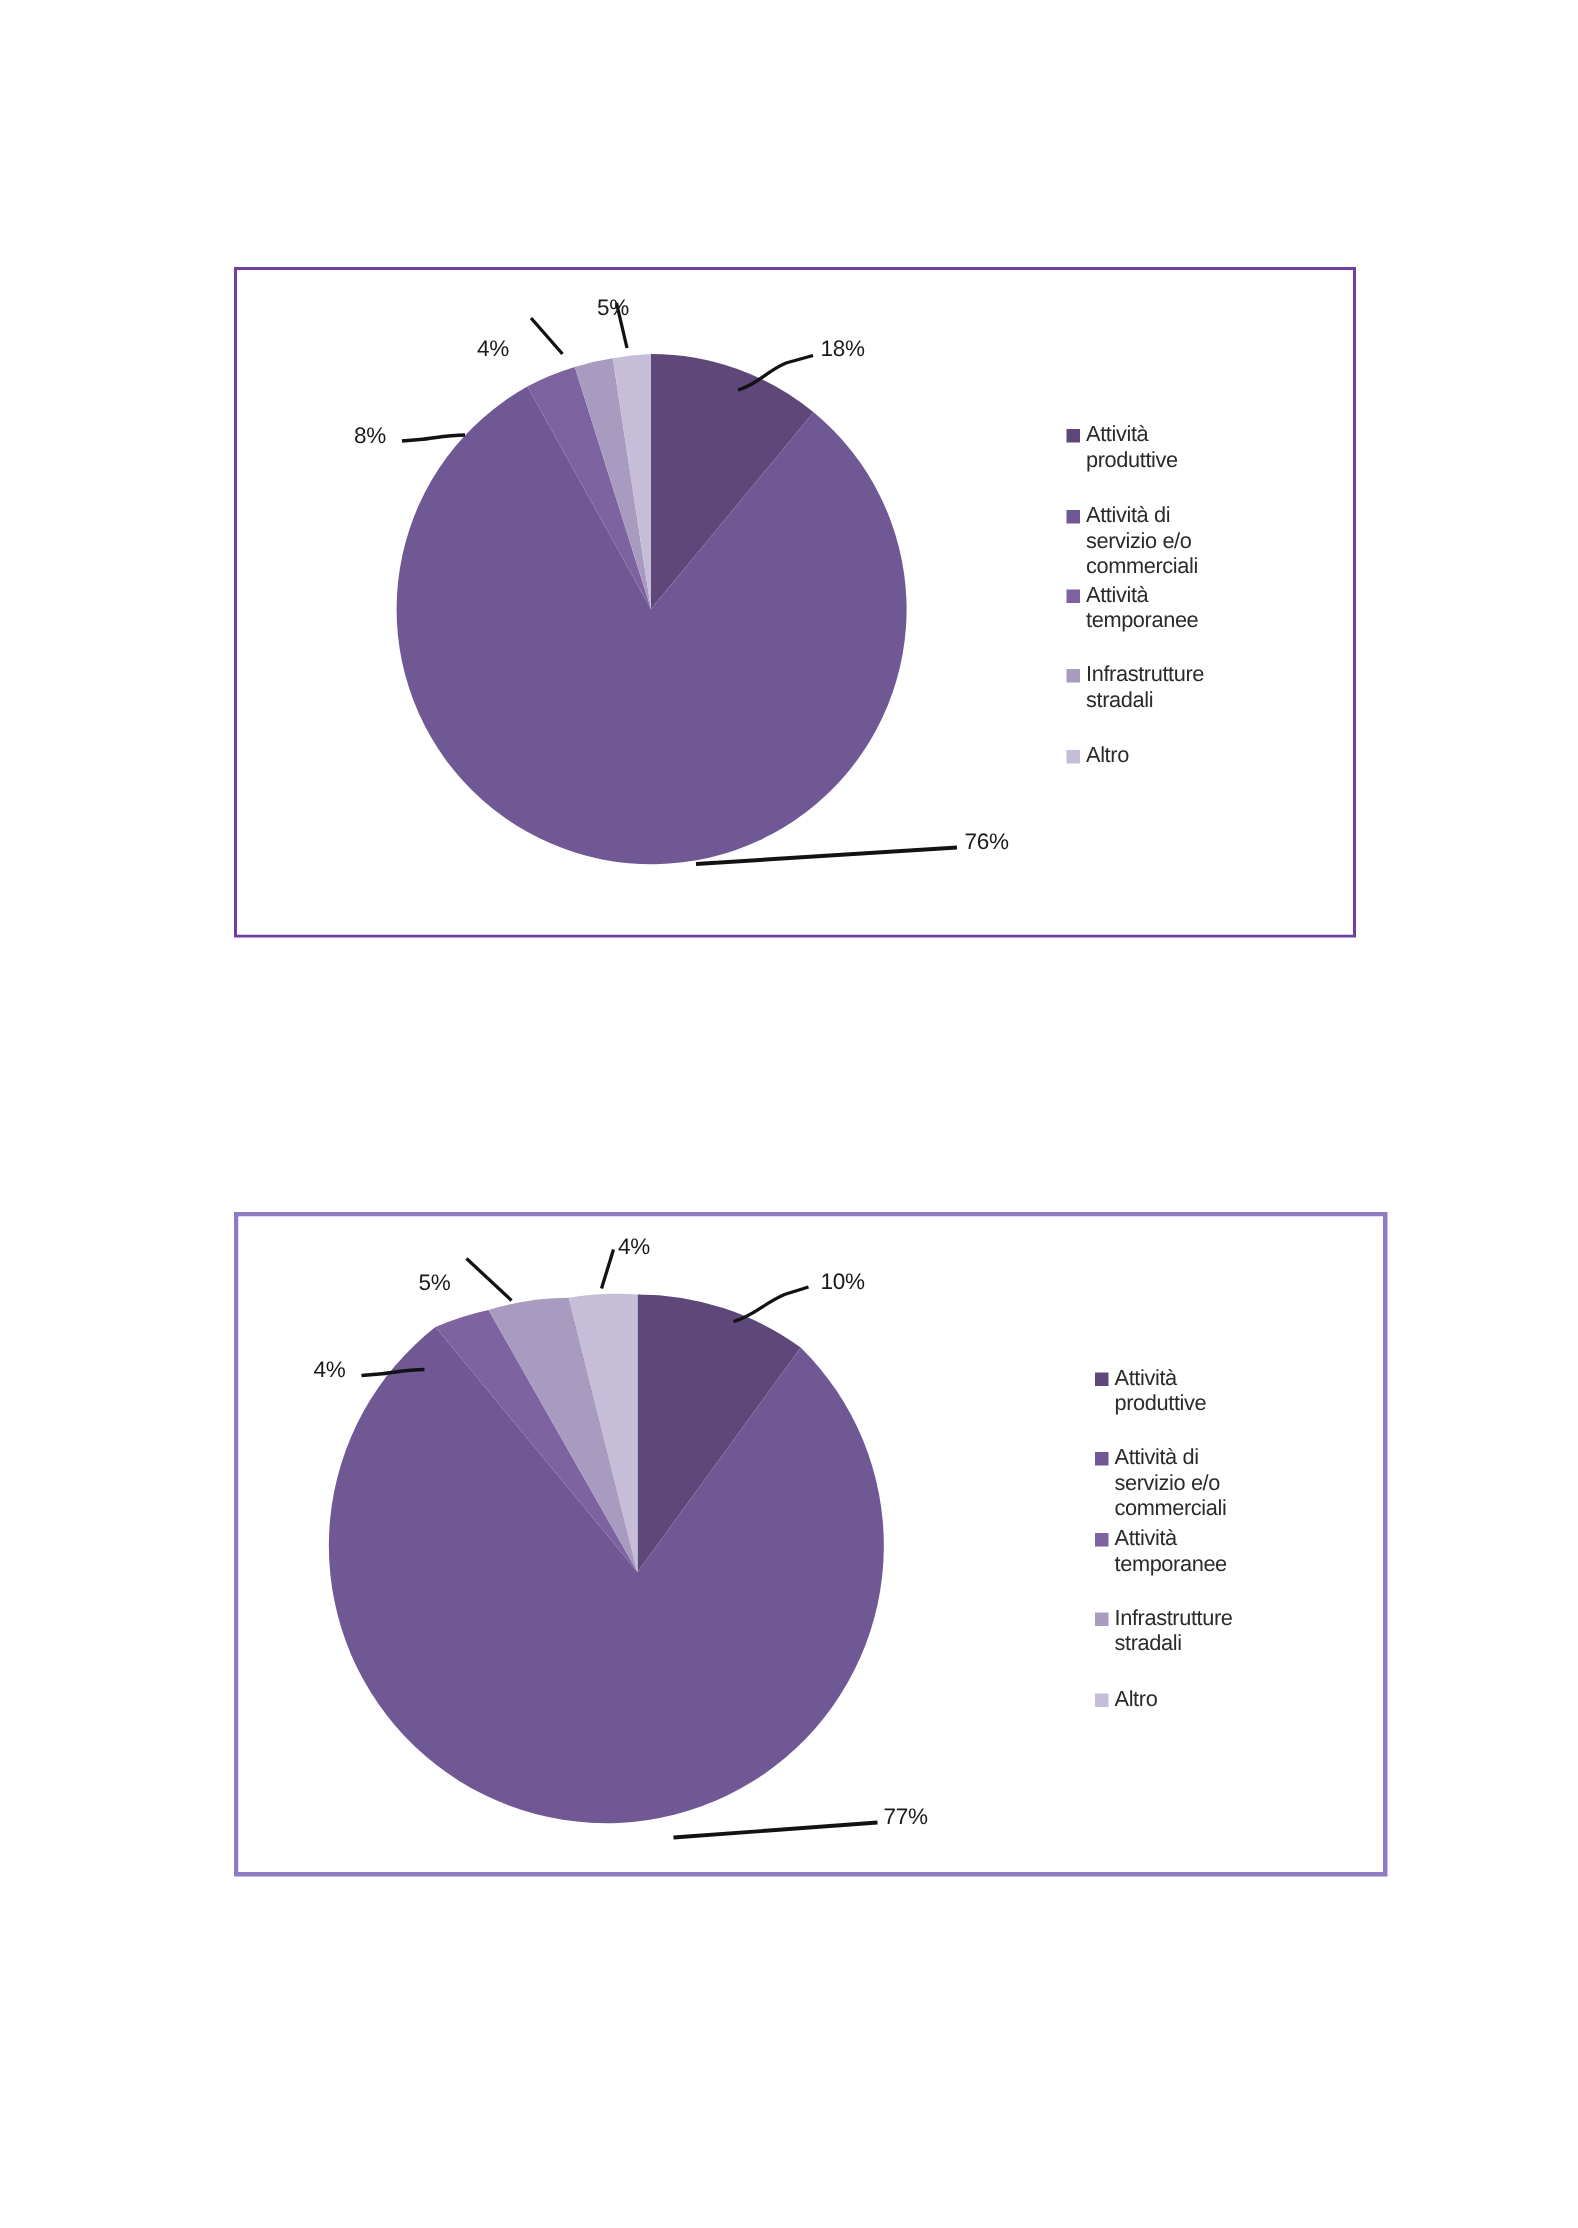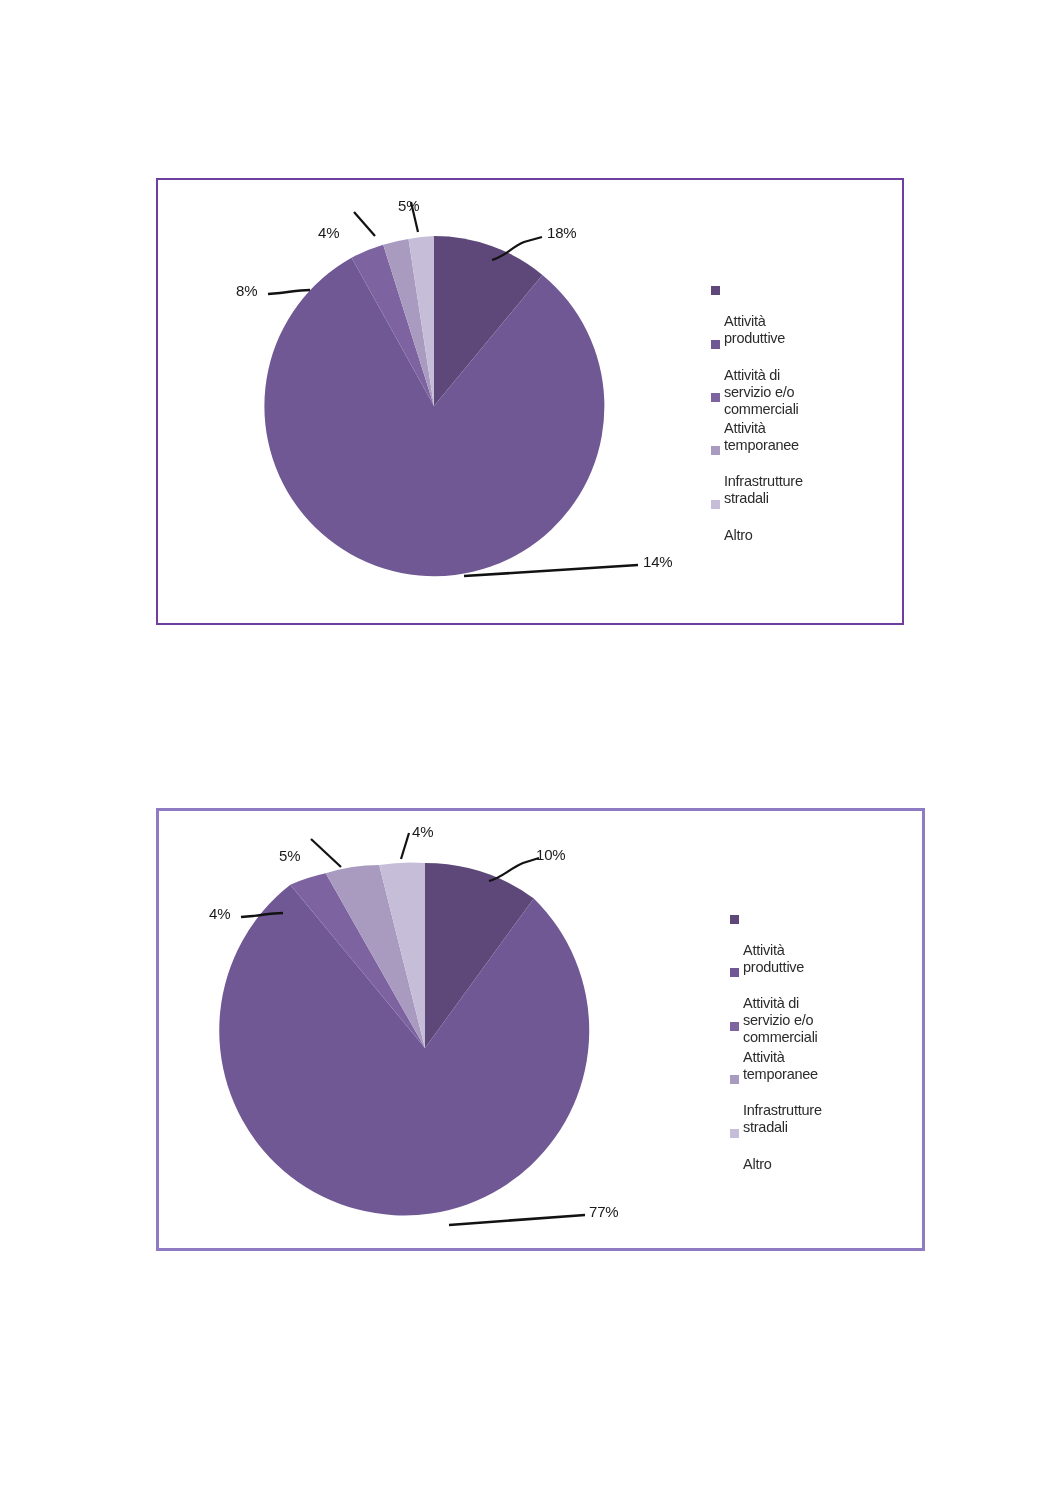--- a/index.html
+++ b/index.html
@@ -100,21 +100,20 @@
     width: 9px;
     height: 9px;
     flex: 0 0 9px;
     margin-top: 4px;
   }
   .legend-label {
     line-height: 1.18;
     letter-spacing: -0.25px;
     max-width: 190px;
     white-space: normal;
-    margin-top: 31px;
   }
 </style>
 </head>
 <body>
 
 <div class="page">
 
   <div class="chart-frame" id="chart-1">
     <div class="plot-area">
 
@@ -131,21 +130,21 @@
         <path d="M 276 226 L 250.5 58.9 A 170 170 0 0 1 276 56 Z" fill="#C6BDD8"></path>
 
         <path d="M 334 80 C 348 76 352 68 366 62 L 384 57" fill="none" stroke="#121212" stroke-width="2.2"></path>
         <path d="M 306 396 L 480 385" fill="none" stroke="#121212" stroke-width="2.6"></path>
         <path d="M 152 110 C 140 110 132 112 122 113 L 110 114" fill="none" stroke="#121212" stroke-width="2.4"></path>
         <path d="M 217 56 L 196 32" fill="none" stroke="#121212" stroke-width="2.2"></path>
         <path d="M 260 52 L 253 22" fill="none" stroke="#121212" stroke-width="2.2"></path>
       </svg>
 
       <div class="callout" style="left:389px; top:44px;">18%</div>
-      <div class="callout" style="left:485px; top:373px;">14%</div>
+      <div class="callout" style="left:485px; top:373px;">76%</div>
       <div class="callout" style="left:78px; top:102px;">8%</div>
       <div class="callout" style="left:160px; top:44px;">4%</div>
       <div class="callout" style="left:240px; top:17px;">5%</div>
 
       <div class="legend">
 
         <div class="legend-item" style="left:553px; top:102px;">
           <span class="legend-swatch" style="background:#5E4879;"></span>
           <span class="legend-label">Attività produttive</span>
         </div>
@@ -189,21 +188,21 @@
 
         <path d="M 266 237 L 220.2 54.1 A 185 185 0 0 1 266 52 Z" fill="#C6BDD8"></path>
 
         <path d="M 330 70 C 344 66 350 58 364 52 L 380 47" fill="none" stroke="#121212" stroke-width="2.2"></path>
         <path d="M 290 414 L 426 404" fill="none" stroke="#121212" stroke-width="2.6"></path>
         <path d="M 124 102 C 112 102 104 104 94 105 L 82 106" fill="none" stroke="#121212" stroke-width="2.4"></path>
         <path d="M 182 56 L 152 28" fill="none" stroke="#121212" stroke-width="2.2"></path>
         <path d="M 242 48 L 250 22" fill="none" stroke="#121212" stroke-width="2.2"></path>
       </svg>
 
-      <div class="callout" style="left:377px; top:35px;">10%</div>
+      <div class="callout" style="left:388px; top:35px;">10%</div>
       <div class="callout" style="left:430px; top:392px;">77%</div>
       <div class="callout" style="left:50px; top:94px;">4%</div>
       <div class="callout" style="left:120px; top:36px;">5%</div>
       <div class="callout" style="left:253px; top:12px;">4%</div>
 
       <div class="legend">
 
         <div class="legend-item" style="left:571px; top:100px;">
           <span class="legend-swatch" style="background:#5E4879;"></span>
           <span class="legend-label">Attività produttive</span>

